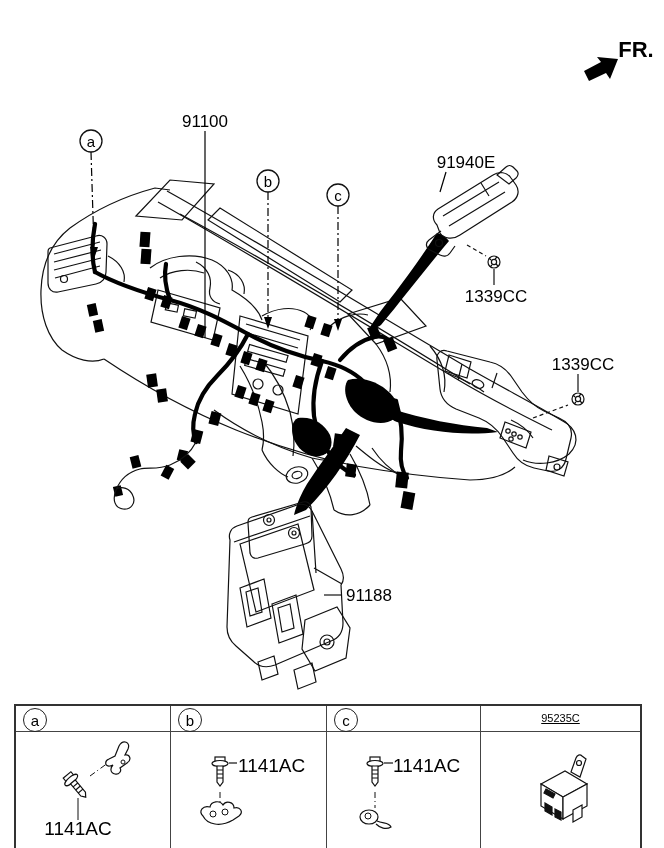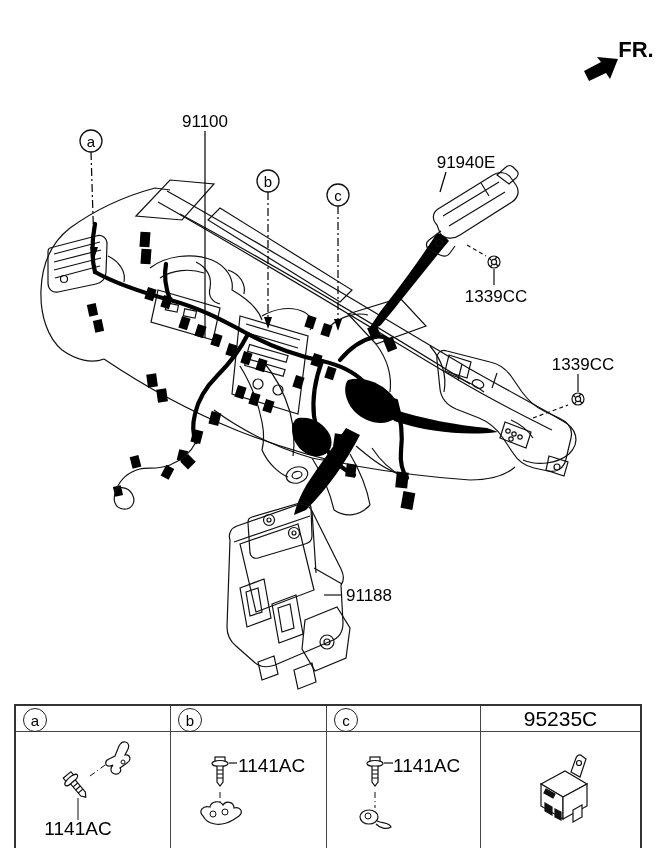--- a/index.html
+++ b/index.html
@@ -16,21 +16,21 @@
   .legend{position:absolute;left:14px;top:676px;width:624px;height:155px;
           border:2px solid #333;display:grid;
           grid-template-columns:155px 156px 154px 1fr;
           grid-template-rows:26px 1fr;}
   .cell{border-right:1px solid #444;border-bottom:1px solid #444;position:relative;}
   .cell.last{border-right:none;}
   .cell.body{border-bottom:none;}
   .mk{display:inline-flex;align-items:center;justify-content:center;
       width:22px;height:22px;border:1.3px solid #222;border-radius:50%;
       font-size:15px;margin:2px 0 0 7px;}
-  .hdr-part{display:block;text-align:center;font-size:21px;line-height:25px;}
+  .hdr-part{display:block;text-align:center;font-size:11px;line-height:25px;text-decoration:underline;}
   .part-lbl{position:absolute;font-size:19px;white-space:nowrap;}
 </style>
 </head>
 <body>
 
 <div class="page">
 
 <svg width="664" height="676" viewBox="0 0 664 676">
   <defs>
     <pattern id="xh" width="6" height="6" patternUnits="userSpaceOnUse" patternTransform="rotate(40)">

